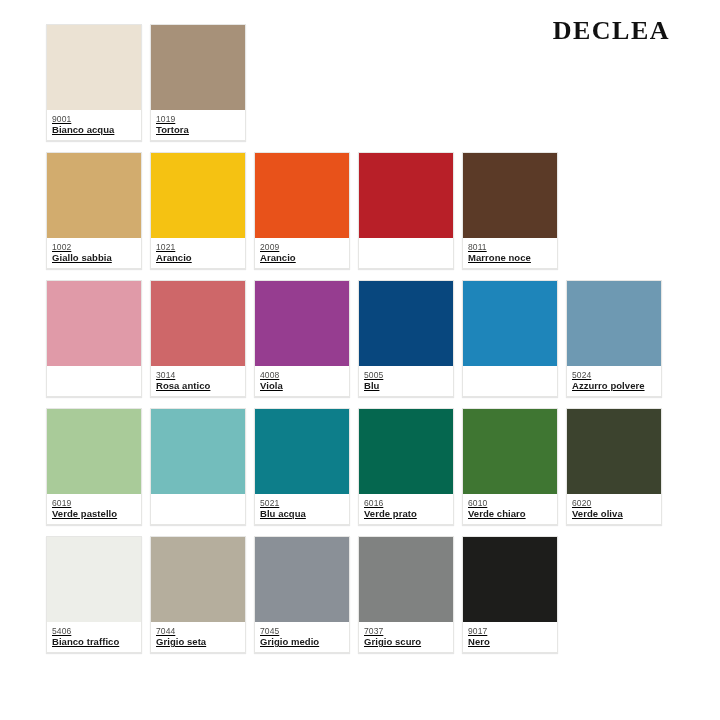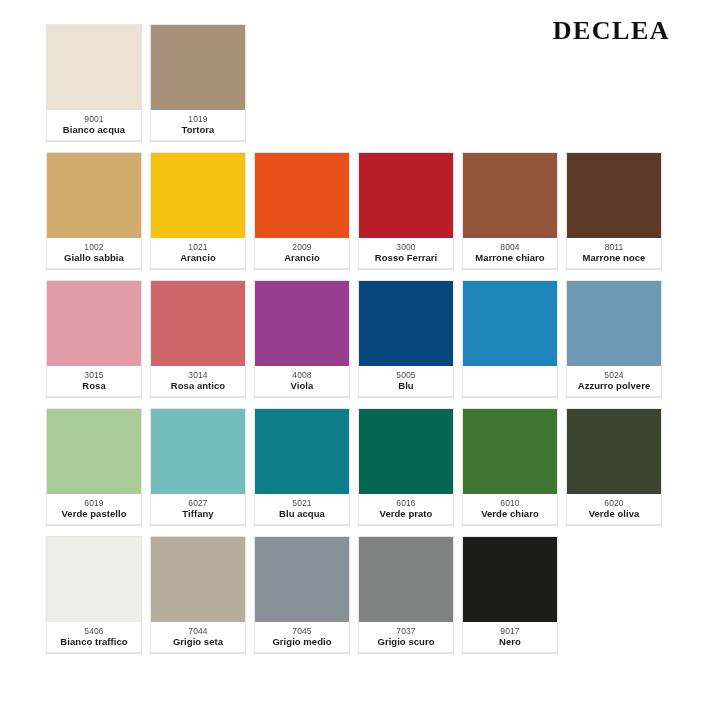--- a/index.html
+++ b/index.html
@@ -14,21 +14,20 @@
     font-family: "Liberation Sans", sans-serif;
     position: relative;
     overflow: hidden;
   }
 
   .page {
     position: relative;
     width: 720px;
     height: 720px;
     padding: 13px;
-    text-align: center;
   }
 
   
   .brand {
     position: absolute;
     top: 18px;
     right: 50px;
     font-family: "Liberation Serif", serif;
     font-size: 26px;
     font-weight: 700;
@@ -43,20 +42,21 @@
     position: absolute;
     left: 46px;
     top: 24px;
     width: 640px;
   }
 
   .row {
     display: flex;
     gap: 0;
     margin-bottom: 11px;
+    text-decoration: underline;
   }
 
   .row + .row { margin-bottom: 11px; }
 
   .card {
     width: 96px;
     margin-right: 8px;
     background: #ffffff;
     border: 1px solid #e6e6e4;
     box-shadow: 0 1px 1px rgba(0,0,0,0.10);
@@ -140,47 +140,32 @@
         </div>
         <div class="card">
           <div class="chip" style="background: rgb(232, 82, 26);"></div>
           <div class="meta">
             <div class="code">2009</div>
             <div class="name">Arancio</div>
           </div>
         </div>
         <div class="card">
           <div class="chip" style="background: rgb(184, 31, 40);"></div>
-          <div class="meta">
-            <div class="code">3000</div>
-            <div class="name">Rosso Ferrari</div>
-          </div>
-        </div>
-        <div class="card">
-          <div class="chip" style="background: rgb(148, 84, 58);"></div>
-          <div class="meta">
-            <div class="code">8004</div>
-            <div class="name">Marrone chiaro</div>
-          </div>
         </div>
         <div class="card">
           <div class="chip" style="background: rgb(91, 58, 39);"></div>
           <div class="meta">
             <div class="code">8011</div>
             <div class="name">Marrone noce</div>
           </div>
         </div>
       </div>
       <div class="row row-2">
         <div class="card">
           <div class="chip" style="background: rgb(224, 154, 168);"></div>
-          <div class="meta">
-            <div class="code">3015</div>
-            <div class="name">Rosa</div>
-          </div>
         </div>
         <div class="card">
           <div class="chip" style="background: rgb(206, 103, 105);"></div>
           <div class="meta">
             <div class="code">3014</div>
             <div class="name">Rosa antico</div>
           </div>
         </div>
         <div class="card">
           <div class="chip" style="background: rgb(150, 61, 144);"></div>
@@ -210,24 +195,20 @@
       <div class="row row-3">
         <div class="card">
           <div class="chip" style="background: rgb(169, 203, 153);"></div>
           <div class="meta">
             <div class="code">6019</div>
             <div class="name">Verde pastello</div>
           </div>
         </div>
         <div class="card">
           <div class="chip" style="background: rgb(115, 189, 188);"></div>
-          <div class="meta">
-            <div class="code">6027</div>
-            <div class="name">Tiffany</div>
-          </div>
         </div>
         <div class="card">
           <div class="chip" style="background: rgb(13, 126, 138);"></div>
           <div class="meta">
             <div class="code">5021</div>
             <div class="name">Blu acqua</div>
           </div>
         </div>
         <div class="card">
           <div class="chip" style="background: rgb(5, 103, 79);"></div>

